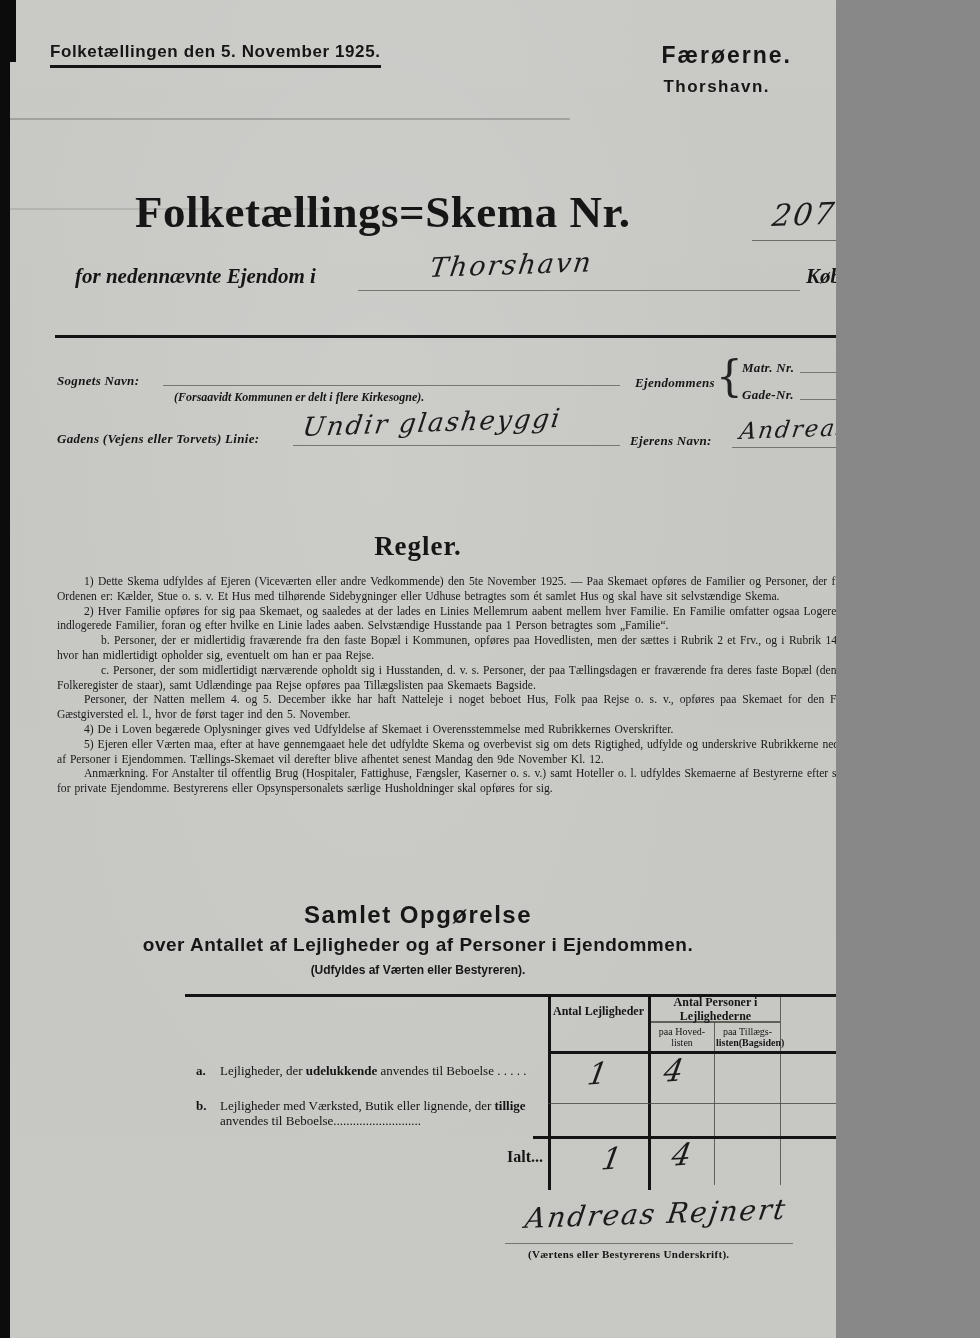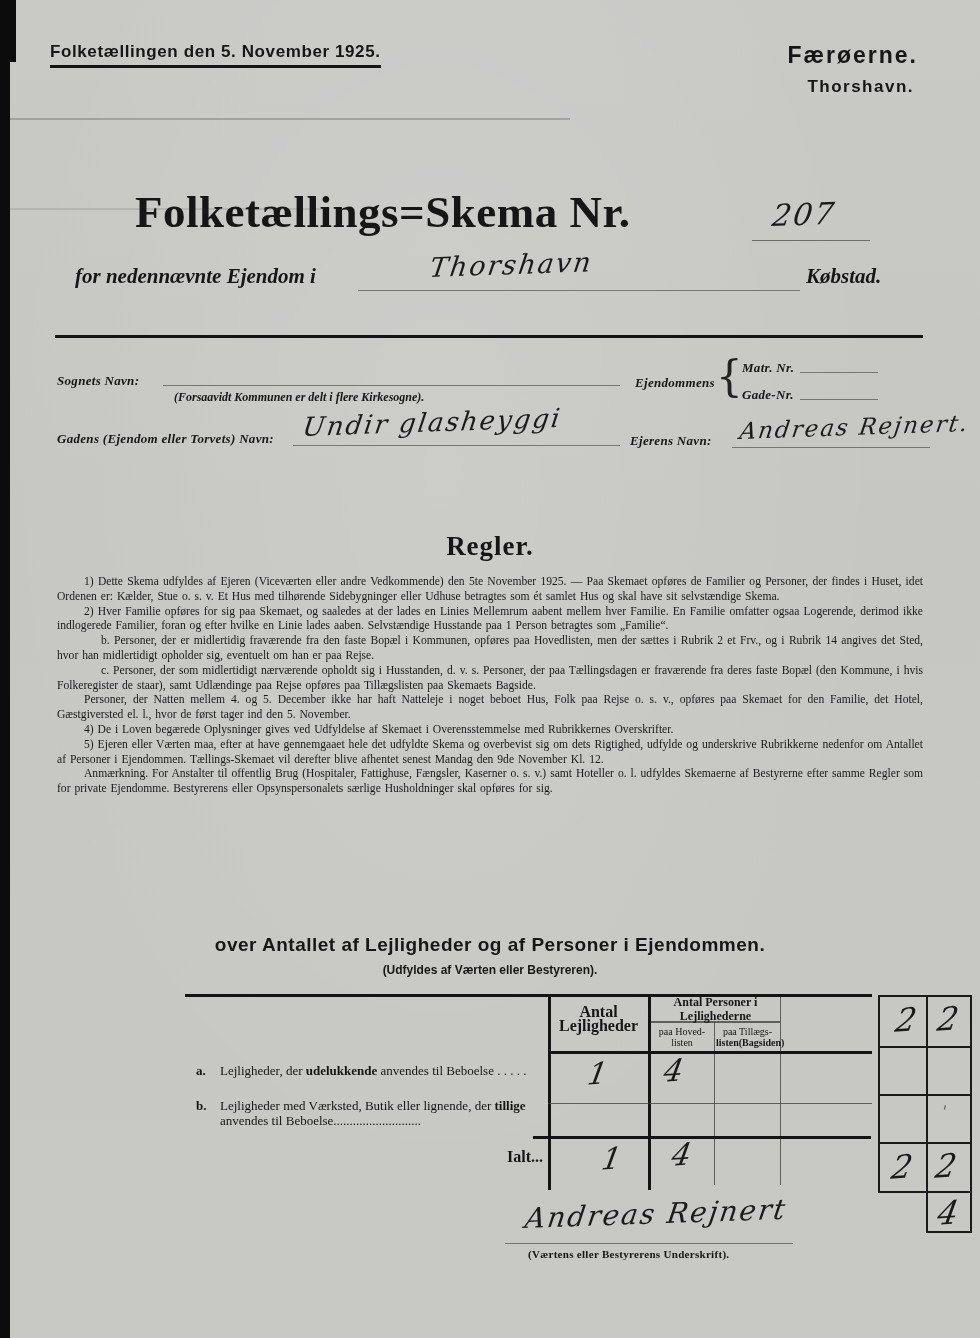--- a/index.html
+++ b/index.html
@@ -1,17 +1,17 @@
 <!DOCTYPE html>
 <html><head>
 <meta charset="utf-8">
 <style>
   html,body{margin:0;padding:0;background:#888;}
   .page{
-    position:relative;width:980px;height:1338px;overflow:hidden;
+    position:relative;width:836px;height:1338px;overflow:hidden;
     background:
       radial-gradient(ellipse at 45% 35%, rgba(255,255,255,.10), rgba(0,0,0,0) 60%),
       linear-gradient(180deg,#c9c9c6 0%,#c6c6c2 40%,#c8c8c4 100%);
     font-family:"Liberation Serif", serif;color:#161616;
   }
   .abs{position:absolute;}
   
   .edge-strip{left:0;top:0;width:10px;height:1338px;background:#0c0c0c;}
   .edge-blotch{left:0;top:0;width:16px;height:62px;background:#0c0c0c;}
   .crease{height:2px;background:rgba(90,90,85,.35);}
@@ -34,42 +34,42 @@
   .rules-head{font-size:27px;font-weight:bold;letter-spacing:1px;text-align:center;font-family:"Liberation Serif",serif;}
   .rules p{margin:0;text-align:justify;font-size:11.6px;line-height:14.8px;color:#191919;word-spacing:1px;}
   .rules p.i1{text-indent:27px;}
   .rules p.i2{text-indent:44px;}
   
   .sum1{font-family:"Liberation Sans",sans-serif;font-weight:bold;font-size:24px;letter-spacing:1.5px;text-align:center;}
   .sum2{font-family:"Liberation Sans",sans-serif;font-weight:bold;font-size:19px;letter-spacing:.5px;text-align:center;}
   .sum3{font-family:"Liberation Sans",sans-serif;font-weight:bold;font-size:12px;text-align:center;}
   .ln{background:#141414;}
   .ln-thin{background:rgba(70,70,65,.8);}
-  .thead{font-size:16px;font-weight:bold;text-align:center;line-height:13.5px;font-family:"Liberation Serif",serif;}
+  .thead{font-size:12px;font-weight:bold;text-align:center;line-height:13.5px;font-family:"Liberation Serif",serif;}
   .tsub{font-size:10px;text-align:center;line-height:11px;font-family:"Liberation Serif",serif;}
   .rowlbl{font-size:13px;line-height:15px;font-family:"Liberation Serif",serif;color:#141414;}
   .rowlbl b{font-weight:bold;}
   .ialt{font-size:16px;font-weight:bold;text-align:right;font-family:"Liberation Serif",serif;}
   .hand-digit{font-family:"DejaVu Serif",serif;font-style:italic;font-size:30px;color:#1a1a1a;
     transform:rotate(-4deg) skewX(-14deg);}
   .gridline{background:#1a1a1a;}
   .sig-caption{font-size:11px;font-weight:bold;font-family:"Liberation Serif",serif;letter-spacing:.3px;}
 </style>
 </head>
 <body>
 
 <div class="page">
 
   <div class="abs edge-strip"></div>
   <div class="abs edge-blotch"></div>
   <div class="abs crease" style="left:10px;top:118px;width:560px;"></div>
   <div class="abs crease" style="left:10px;top:208px;width:320px;opacity:.5;"></div>
 
   <div class="abs hdr-left" style="left:50px;top:42px;">Folketællingen den 5. November 1925.</div>
-  <div class="abs hdr-region" style="right:62px;top:42px;">Færøerne.</div>
+  <div class="abs hdr-region" style="right:44px;top:42px;">Færøerne.</div>
   <div class="abs hdr-city" style="right:66px;top:77px;">Thorshavn.</div>
 
   <div class="abs title-main" style="left:135px;top:186px;">Folketællings=Skema Nr.</div>
   <div class="abs titleline" style="left:752px;top:196px;width:118px;height:44px;">
     <span class="hand" style="font-size:30px;position:absolute;left:18px;top:2px;">207</span>
   </div>
 
   <div class="abs sub-pre" style="left:75px;top:264px;">for nedennævnte Ejendom i</div>
   <div class="abs thinline" style="left:358px;top:240px;width:442px;height:50px;">
     <span class="hand" style="font-size:27px;position:absolute;left:70px;top:12px;">Thorshavn</span>
@@ -82,21 +82,21 @@
   <div class="abs thinline" style="left:163px;top:360px;width:457px;height:25px;"></div>
   <div class="abs fieldnote" style="left:174px;top:390px;">(Forsaavidt Kommunen er delt i flere Kirkesogne).</div>
 
   <div class="abs fieldlbl" style="left:635px;top:375px;">Ejendommens</div>
   <div class="abs brace" style="left:716px;top:352px;">{</div>
   <div class="abs fieldlbl" style="left:742px;top:360px;">Matr. Nr.</div>
   <div class="abs thinline" style="left:800px;top:352px;width:78px;height:20px;"></div>
   <div class="abs fieldlbl" style="left:742px;top:387px;">Gade-Nr.</div>
   <div class="abs thinline" style="left:800px;top:379px;width:78px;height:20px;"></div>
 
-  <div class="abs fieldlbl" style="left:57px;top:431px;">Gadens (Ejendom eller Torvets) Navn:</div>
+  <div class="abs fieldlbl" style="left:57px;top:431px;">Gadens (Vejens eller Torvets) Linie:</div>
   <div class="abs thinline" style="left:293px;top:408px;width:327px;height:37px;">
     <span class="hand" style="font-size:26px;position:absolute;left:8px;top:4px;white-space:nowrap;">Undir glasheyggi</span>
   </div>
 
   <div class="abs fieldlbl" style="left:630px;top:433px;">Ejerens Navn:</div>
   <div class="abs thinline" style="left:732px;top:410px;width:198px;height:37px;">
     <span class="hand" style="font-size:23px;position:absolute;left:6px;top:8px;white-space:nowrap;">Andreas Rejnert.</span>
   </div>
 
   <div class="abs rules-head" style="left:0;right:0;top:531px;">Regler.</div>
@@ -104,20 +104,21 @@
     <p class="i1">1)  Dette Skema udfyldes af Ejeren (Viceværten eller andre Vedkommende) den 5te November 1925. — Paa Skemaet opføres de Familier og Personer, der findes i Huset, idet Ordenen er: Kælder, Stue o. s. v.  Et Hus med tilhørende Sidebygninger eller Udhuse betragtes som ét samlet Hus og skal have sit selvstændige Skema.</p>
     <p class="i1">2)  Hver Familie opføres for sig paa Skemaet, og saaledes at der lades en Linies Mellemrum aabent mellem hver Familie.  En Familie omfatter ogsaa Logerende, derimod ikke indlogerede Familier, foran og efter hvilke en Linie lades aaben.  Selvstændige Husstande paa 1 Person betragtes som „Familie“.</p>
     <p class="i2">b.  Personer, der er midlertidig fraværende fra den faste Bopæl i Kommunen, opføres paa Hovedlisten, men der sættes i Rubrik 2 et Frv., og i Rubrik 14 angives det Sted, hvor han midlertidigt opholder sig, eventuelt om han er paa Rejse.</p>
     <p class="i2">c.  Personer, der som midlertidigt nærværende opholdt sig i Husstanden, d. v. s. Personer, der paa Tællingsdagen er fraværende fra deres faste Bopæl (den Kommune, i hvis Folkeregister de staar), samt Udlændinge paa Rejse opføres paa Tillægslisten paa Skemaets Bagside.</p>
     <p class="i1">Personer, der Natten mellem 4. og 5. December ikke har haft Natteleje i noget beboet Hus, Folk paa Rejse o. s. v., opføres paa Skemaet for den Familie, det Hotel, Gæstgiversted el. l., hvor de først tager ind den 5. November.</p>
     <p class="i1">4)  De i Loven begærede Oplysninger gives ved Udfyldelse af Skemaet i Overensstemmelse med Rubrikkernes Overskrifter.</p>
     <p class="i1">5)  Ejeren eller Værten maa, efter at have gennemgaaet hele det udfyldte Skema og overbevist sig om dets Rigtighed, udfylde og underskrive Rubrikkerne nedenfor om Antallet af Personer i Ejendommen.  Tællings-Skemaet vil derefter blive afhentet senest Mandag den 9de November Kl. 12.</p>
     <p class="i1">Anmærkning.  For Anstalter til offentlig Brug (Hospitaler, Fattighuse, Fængsler, Kaserner o. s. v.) samt Hoteller o. l. udfyldes Skemaerne af Bestyrerne efter samme Regler som for private Ejendomme.  Bestyrerens eller Opsynspersonalets særlige Husholdninger skal opføres for sig.</p>
   </div>
 
+  <div class="abs sum1" style="left:0;right:0;top:901px;">Samlet Opgørelse</div>
   <div class="abs sum3" style="left:0;right:0;top:963px;">(Udfyldes af Værten eller Bestyreren).</div>
   <div class="abs sum2" style="left:0;right:0;top:934px;">over Antallet af Lejligheder og af Personer i Ejendommen.</div>
 
   <div class="abs ln" style="left:185px;top:994px;width:687px;height:3px;"></div>
   <div class="abs ln" style="left:548px;top:994px;width:3px;height:196px;"></div>
   <div class="abs ln" style="left:648px;top:994px;width:3px;height:196px;"></div>
   <div class="abs ln-thin" style="left:714px;top:1022px;width:1px;height:163px;"></div>
   <div class="abs ln-thin" style="left:780px;top:997px;width:1px;height:188px;"></div>
   <div class="abs ln-thin" style="left:651px;top:1021px;width:129px;height:1.5px;"></div>
   <div class="abs ln" style="left:548px;top:1051px;width:324px;height:3px;"></div>

